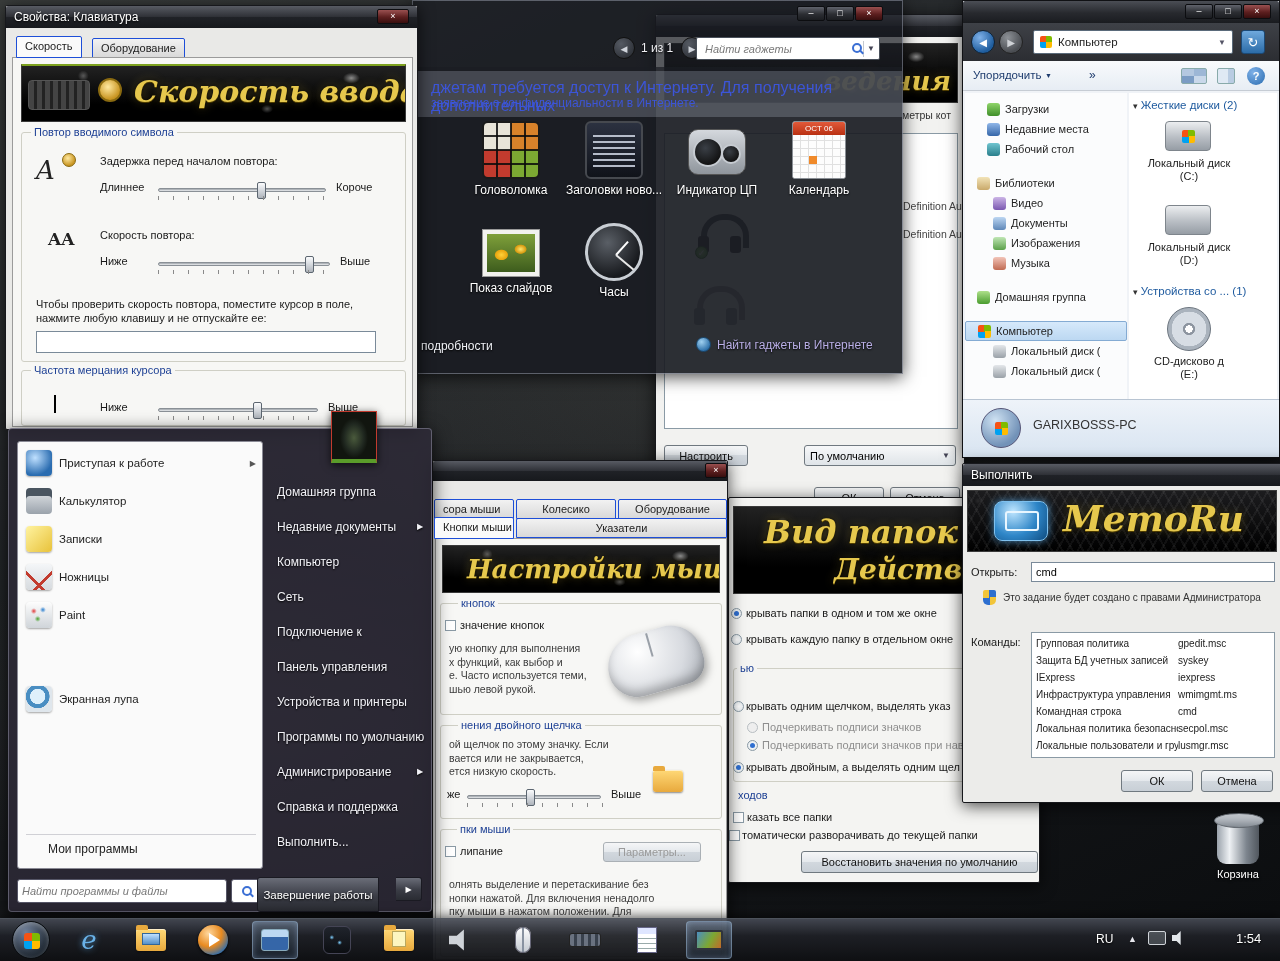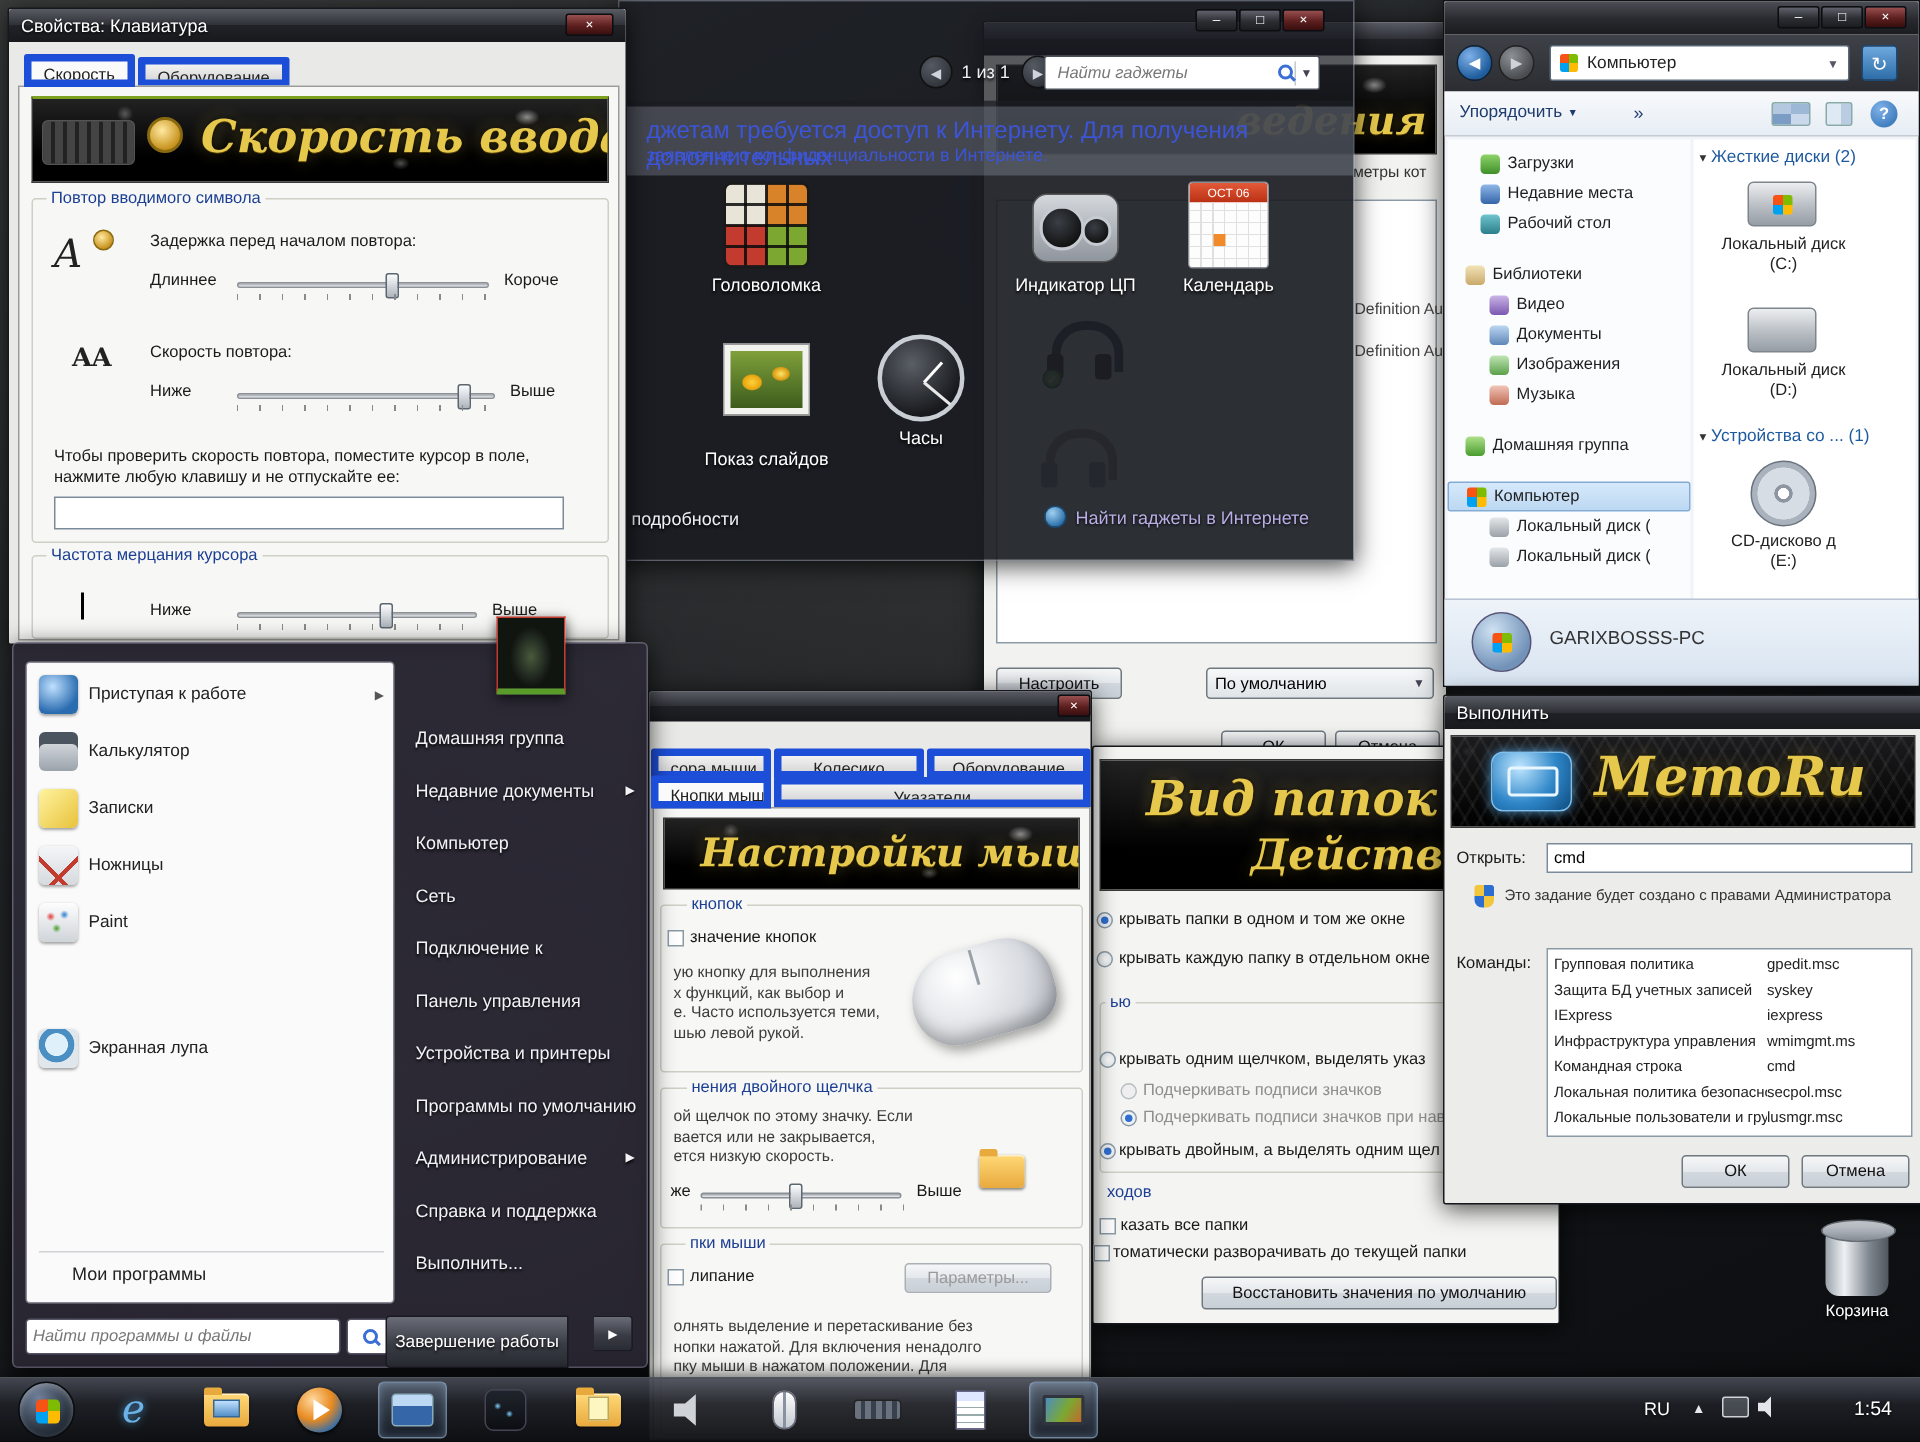--- a/index.html
+++ b/index.html
@@ -13,21 +13,21 @@
 .win{position:absolute;box-shadow:0 3px 16px rgba(0,0,0,.7)}
 .dlg{background:#f2f2f0;border:1px solid #17181c;border-radius:2px}
 .tbar{position:absolute;left:0;top:0;right:0;height:22px;color:#fff;font-size:12px;
  background:linear-gradient(#585b63,#2e3036 50%,#202227 50%,#17191d);text-shadow:0 1px 2px #000;
  display:flex;align-items:center;padding:0 8px;border-radius:2px 2px 0 0}
 .capbtn{width:28px;height:15px;margin-left:1px;border:1px solid #0c0d10;border-radius:2px;color:#fff;
  font-size:9px;line-height:12px;text-align:center;
  background:linear-gradient(#60636c,#2c2e33 55%,#1b1d21)}
 .capbtn.close{background:linear-gradient(#9a5050,#5d1f1f 55%,#380e0e)}
 .tab{position:absolute;height:20px;padding:0 8px;font-size:11px;line-height:19px;color:#222;
- background:linear-gradient(#f2f2f2,#d9d9d9);border:5px solid #1d4ed8;border-radius:2px 2px 0 0;white-space:nowrap;overflow:hidden}
+ background:linear-gradient(#f2f2f2,#d9d9d9);border:1px solid #1d4ed8;border-radius:2px 2px 0 0;white-space:nowrap;overflow:hidden}
 .tab.on{background:#fafafa;height:22px;z-index:3}
 .panel{position:absolute;background:#f7f7f5;border:1px solid #9b9b9b}
 .gb{position:absolute;border:1px solid #cfcfc5;border-radius:3px}
 .leg{position:absolute;font-size:11px;color:#1c3f94;background:#f7f7f5;padding:0 3px;white-space:nowrap}
 .t11{position:absolute;font-size:11px;color:#1a1a1a;white-space:nowrap}
 .t10{position:absolute;font-size:10.5px;color:#222;white-space:nowrap}
 .para{position:absolute;font-size:10.5px;color:#3c3c3c;line-height:13.5px;white-space:nowrap}
 .track{position:absolute;height:4px;background:linear-gradient(#9aa0a6,#eef0f2);border:1px solid #8a9096;border-radius:2px}
 .thumb{position:absolute;top:-7px;width:9px;height:17px;border:1px solid #5c6670;border-radius:2px;
  background:linear-gradient(#fbfcfd,#d4d8dd 50%,#aeb4bb)}
@@ -266,40 +266,46 @@
       <div style="position:absolute;left:18px;top:25px;font-size:12px;color:#3c55d8">заявление о конфиденциальности в Интернете.</div>
     </div>
 
     <div class="gcell" style="left:48px;top:120px">
       <div class="gicon" style="width:58px;height:58px;border-radius:6px;border:2px solid #1a1a1a;background:
         repeating-linear-gradient(0deg,transparent 0 12px,rgba(10,10,10,.85) 12px 14px),
         repeating-linear-gradient(90deg,transparent 0 12px,rgba(10,10,10,.85) 12px 14px),
         conic-gradient(#d8822a 0 25%, #7ca832 0 50%, #c23b2e 0 75%, #e8e4d8 0)"></div>
       <div class="glabel">Головоломка</div>
     </div>
+    <div class="gcell" style="left:151px;top:120px">
+      <div class="gicon" style="position:relative;width:58px;height:58px;border-radius:6px;border:2px solid #46494f;background:linear-gradient(#2b3140,#10131a);overflow:hidden">
+        <span style="position:absolute;left:6px;top:8px;right:6px;height:36px;background:repeating-linear-gradient(0deg,#cfd6e4 0 2px,transparent 2px 6px);opacity:.85;display:block"></span>
+      </div>
+      <div class="glabel">Заголовки ново...</div>
+    </div>
     <div class="gcell" style="left:254px;top:120px">
       <div class="gicon" style="position:relative;width:58px;height:46px;margin-top:8px;border-radius:10px;border:1px solid #555;background:linear-gradient(#d4d8dd,#8f959c)">
         <span style="position:absolute;left:4px;top:7px;width:30px;height:30px;border-radius:50%;background:radial-gradient(circle at 40% 35%,#3a3f46,#111 75%);border:2px solid #c6cbd1;display:block"></span>
         <span style="position:absolute;right:4px;top:14px;width:20px;height:20px;border-radius:50%;background:radial-gradient(circle at 40% 35%,#3a3f46,#111 75%);border:2px solid #c6cbd1;display:block"></span>
       </div>
       <div class="glabel" style="margin-top:8px">Индикатор ЦП</div>
     </div>
     <div class="gcell" style="left:356px;top:120px">
       <div class="gicon" style="position:relative;width:54px;height:58px;background:#fff;border:1px solid #8a8f95;border-radius:3px;overflow:hidden">
         <div style="height:13px;background:linear-gradient(#e25a3a,#b93012);color:#fff;font-size:8px;line-height:13px;text-align:center">OCT 06</div>
         <div style="height:45px;background:repeating-linear-gradient(90deg,transparent 0 7px,#e0e0e0 7px 8px),repeating-linear-gradient(0deg,transparent 0 7px,#e0e0e0 7px 8px),#fdfdfd"></div>
         <span style="position:absolute;left:16px;top:34px;width:8px;height:8px;background:#f08a2a;display:block"></span>
       </div>
       <div class="glabel">Календарь</div>
     </div>
     <div class="gcell" style="left:48px;top:222px">
       <div class="gicon" style="width:58px;height:48px;margin-top:6px;background:#f2f2ee;border:1px solid #999;padding:4px">
         <div style="width:100%;height:100%;background:radial-gradient(10px 8px at 30% 55%,#ffd23a,#e8a50f 60%,transparent 70%),radial-gradient(9px 7px at 70% 40%,#ffe46a,#d89a10 60%,transparent 70%),linear-gradient(#7fa03a,#3d5c1d)"></div>
       </div>
-      <div class="glabel" style="margin-top:22px">Показ слайдов</div>
+      <div class="glabel" style="margin-top:4px">Показ слайдов</div>
     </div>
     <div class="gcell" style="left:151px;top:222px">
       <div class="clockg gicon"></div>
       <div class="glabel">Часы</div>
     </div>
     <span style="position:absolute;left:8px;top:338px;font-size:12px;color:#eef0f5;text-shadow:0 1px 2px #000">подробности</span>
     <div style="position:absolute;left:283px;top:336px;display:flex;align-items:center">
       <span style="width:15px;height:15px;border-radius:50%;background:radial-gradient(circle at 35% 30%,#9fd0f0,#2b6ea8 75%);margin-right:6px;border:1px solid #1a4a72"></span>
       <span style="font-size:12px;color:#b9aee6;text-shadow:0 1px 2px #000">Найти гаджеты в Интернете</span>
     </div>

